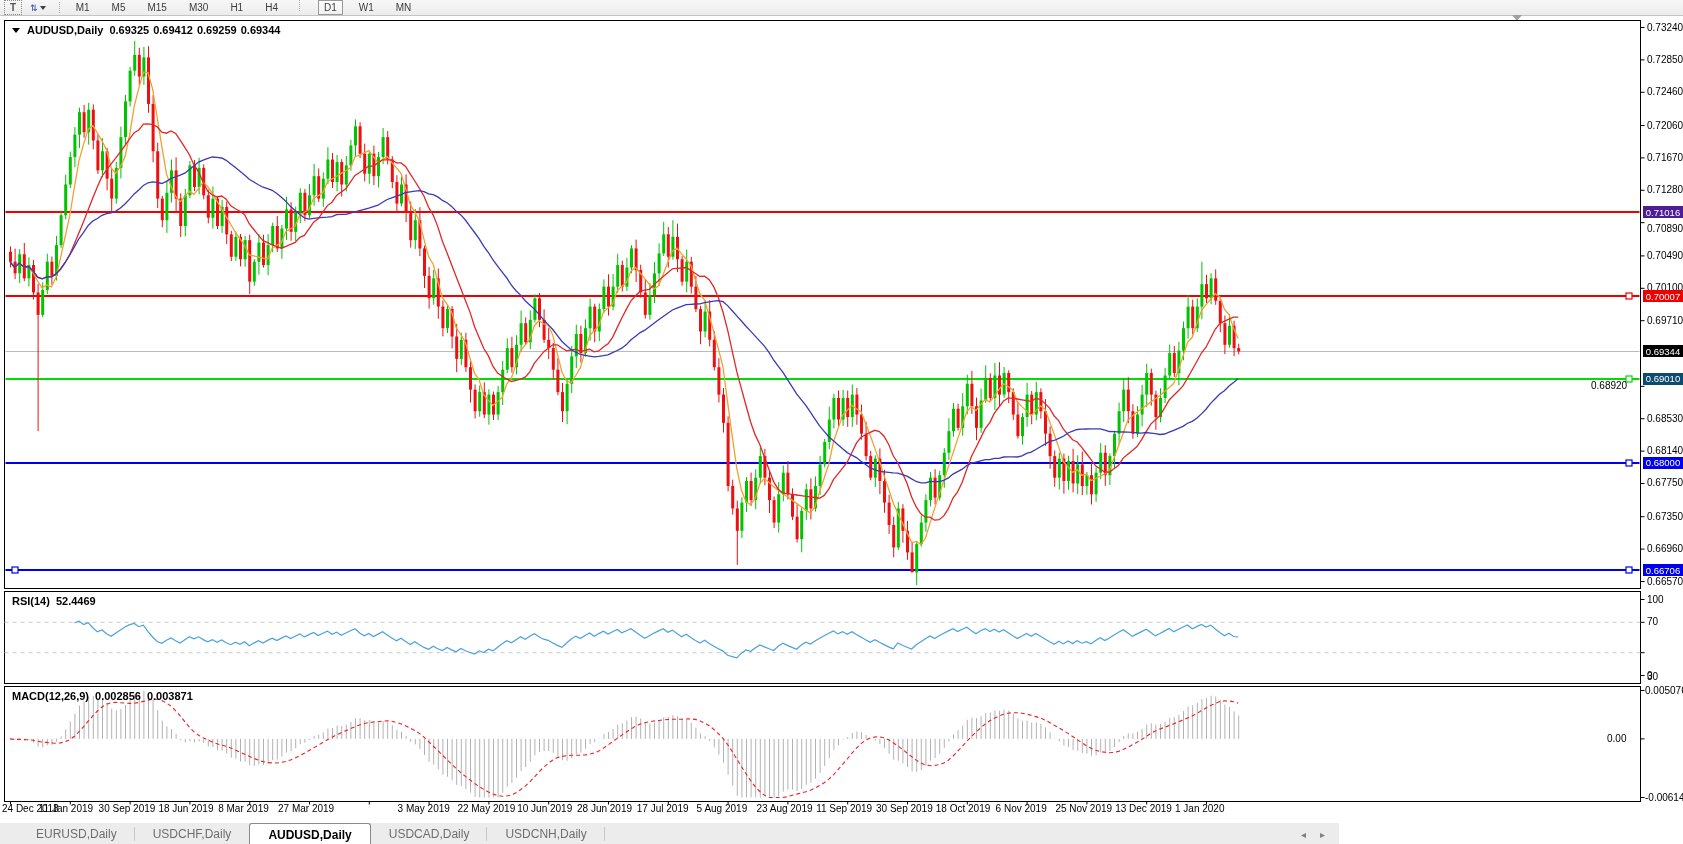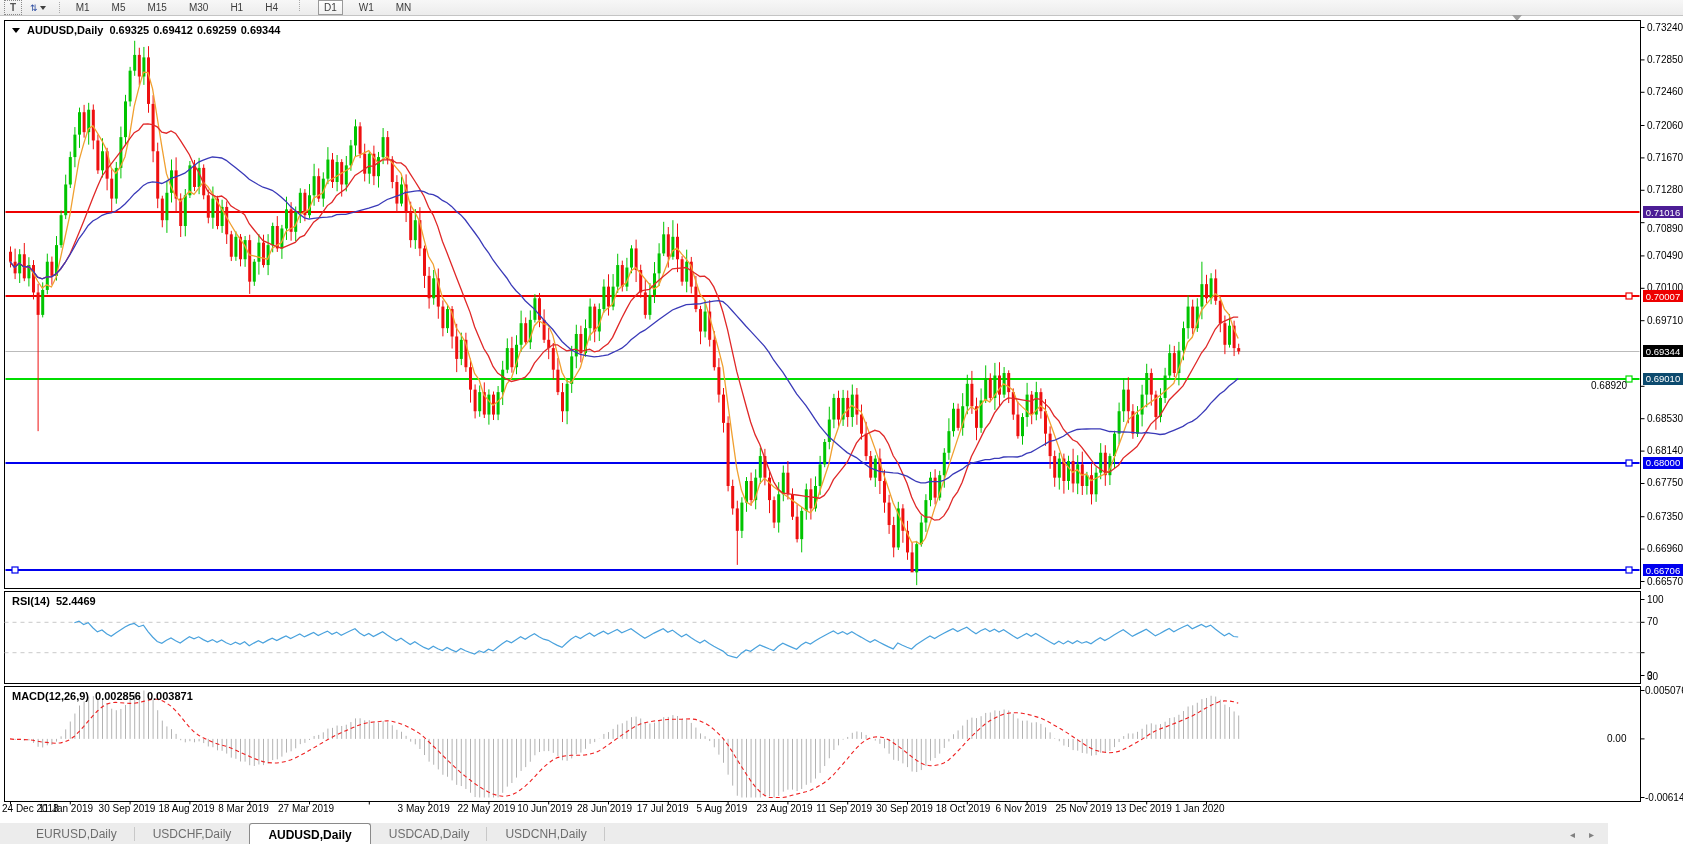--- a/index.html
+++ b/index.html
@@ -29,21 +29,21 @@
     display:flex;align-items:center;gap:6px;}
   .hdr .tri{width:0;height:0;border-left:4px solid transparent;border-right:4px solid transparent;
     border-top:5px solid #000;margin-right:1px;}
   .paneltitle{position:absolute;font-size:11px;font-weight:600;color:#000;display:flex;gap:6px;}
   .axlabel{position:absolute;font-size:10px;color:#000;white-space:nowrap;}
   .badge{position:absolute;left:1643px;width:40px;height:12px;color:#fff;font-size:9.5px;
     display:flex;align-items:center;justify-content:center;white-space:nowrap;}
   .datelabel{position:absolute;top:803px;font-size:10px;color:#000;white-space:nowrap;}
 
   
-  .tabbar{position:absolute;left:0;top:822px;width:1608px;height:22px;background:#ececec;
+  .tabbar{position:absolute;left:0;top:822px;width:1339px;height:22px;background:#ececec;
     border-top:1px solid #ffffff;display:flex;align-items:stretch;font-size:12px;color:#6e6e6e;}
   .tabbar .spacer{width:18px;}
   .tab{display:flex;align-items:center;padding:0 18px;cursor:default;position:relative;}
   .tab .div{position:absolute;right:0;top:4px;bottom:4px;width:1px;background:#c8c8c8;}
   .tab.active{background:#ffffff;border:1px solid #8a8a8a;border-bottom:none;
     border-radius:3px 3px 0 0;color:#000;font-weight:700;margin-top:0px;}
   .scrollarrows{margin-left:auto;display:flex;align-items:center;gap:14px;padding-right:14px;
     color:#808080;font-size:10px;}
   .scrollarrows span{cursor:default;}
 </style>
@@ -1011,21 +1011,21 @@
       <div class="axlabel" style="left: 1647px; top: 593.5px;">100</div>
       <div class="axlabel" style="left: 1647px; top: 616.3px;">70</div>
       <div class="axlabel" style="left: 1647px; top: 671px;">30</div>
       <div class="axlabel" style="left: 1647px; top: 669.5px;">0</div>
       <div class="axlabel" style="left: 1645px; top: 684.5px;">0.005076</div>
       <div class="axlabel" style="left: 1607px; top: 732.89px;">0.00</div>
       <div class="axlabel" style="left: 1645px; top: 791.5px;">-0.006148</div>
       <div class="datelabel" style="left: 2px;">24 Dec 2018</div>
       <div class="datelabel" style="left: 38.8px;">11 Jan 2019</div>
       <div class="datelabel" style="left: 98.6px;">30 Sep 2019</div>
-      <div class="datelabel" style="left: 158.4px;">18 Aug 2019</div>
+      <div class="datelabel" style="left: 158.4px;">18 Jun 2019</div>
       <div class="datelabel" style="left: 218.2px;">8 Mar 2019</div>
       <div class="datelabel" style="left: 278px;">27 Mar 2019</div>
       <div class="datelabel" style="left: 337.8px; margin-top: 48px;">15 Apr 2019</div>
       <div class="datelabel" style="left: 397.6px;">3 May 2019</div>
       <div class="datelabel" style="left: 457.4px;">22 May 2019</div>
       <div class="datelabel" style="left: 517.2px;">10 Jun 2019</div>
       <div class="datelabel" style="left: 577px;">28 Jun 2019</div>
       <div class="datelabel" style="left: 636.8px;">17 Jul 2019</div>
       <div class="datelabel" style="left: 696.6px;">5 Aug 2019</div>
       <div class="datelabel" style="left: 756.4px; text-align: center;">23 Aug 2019</div>

